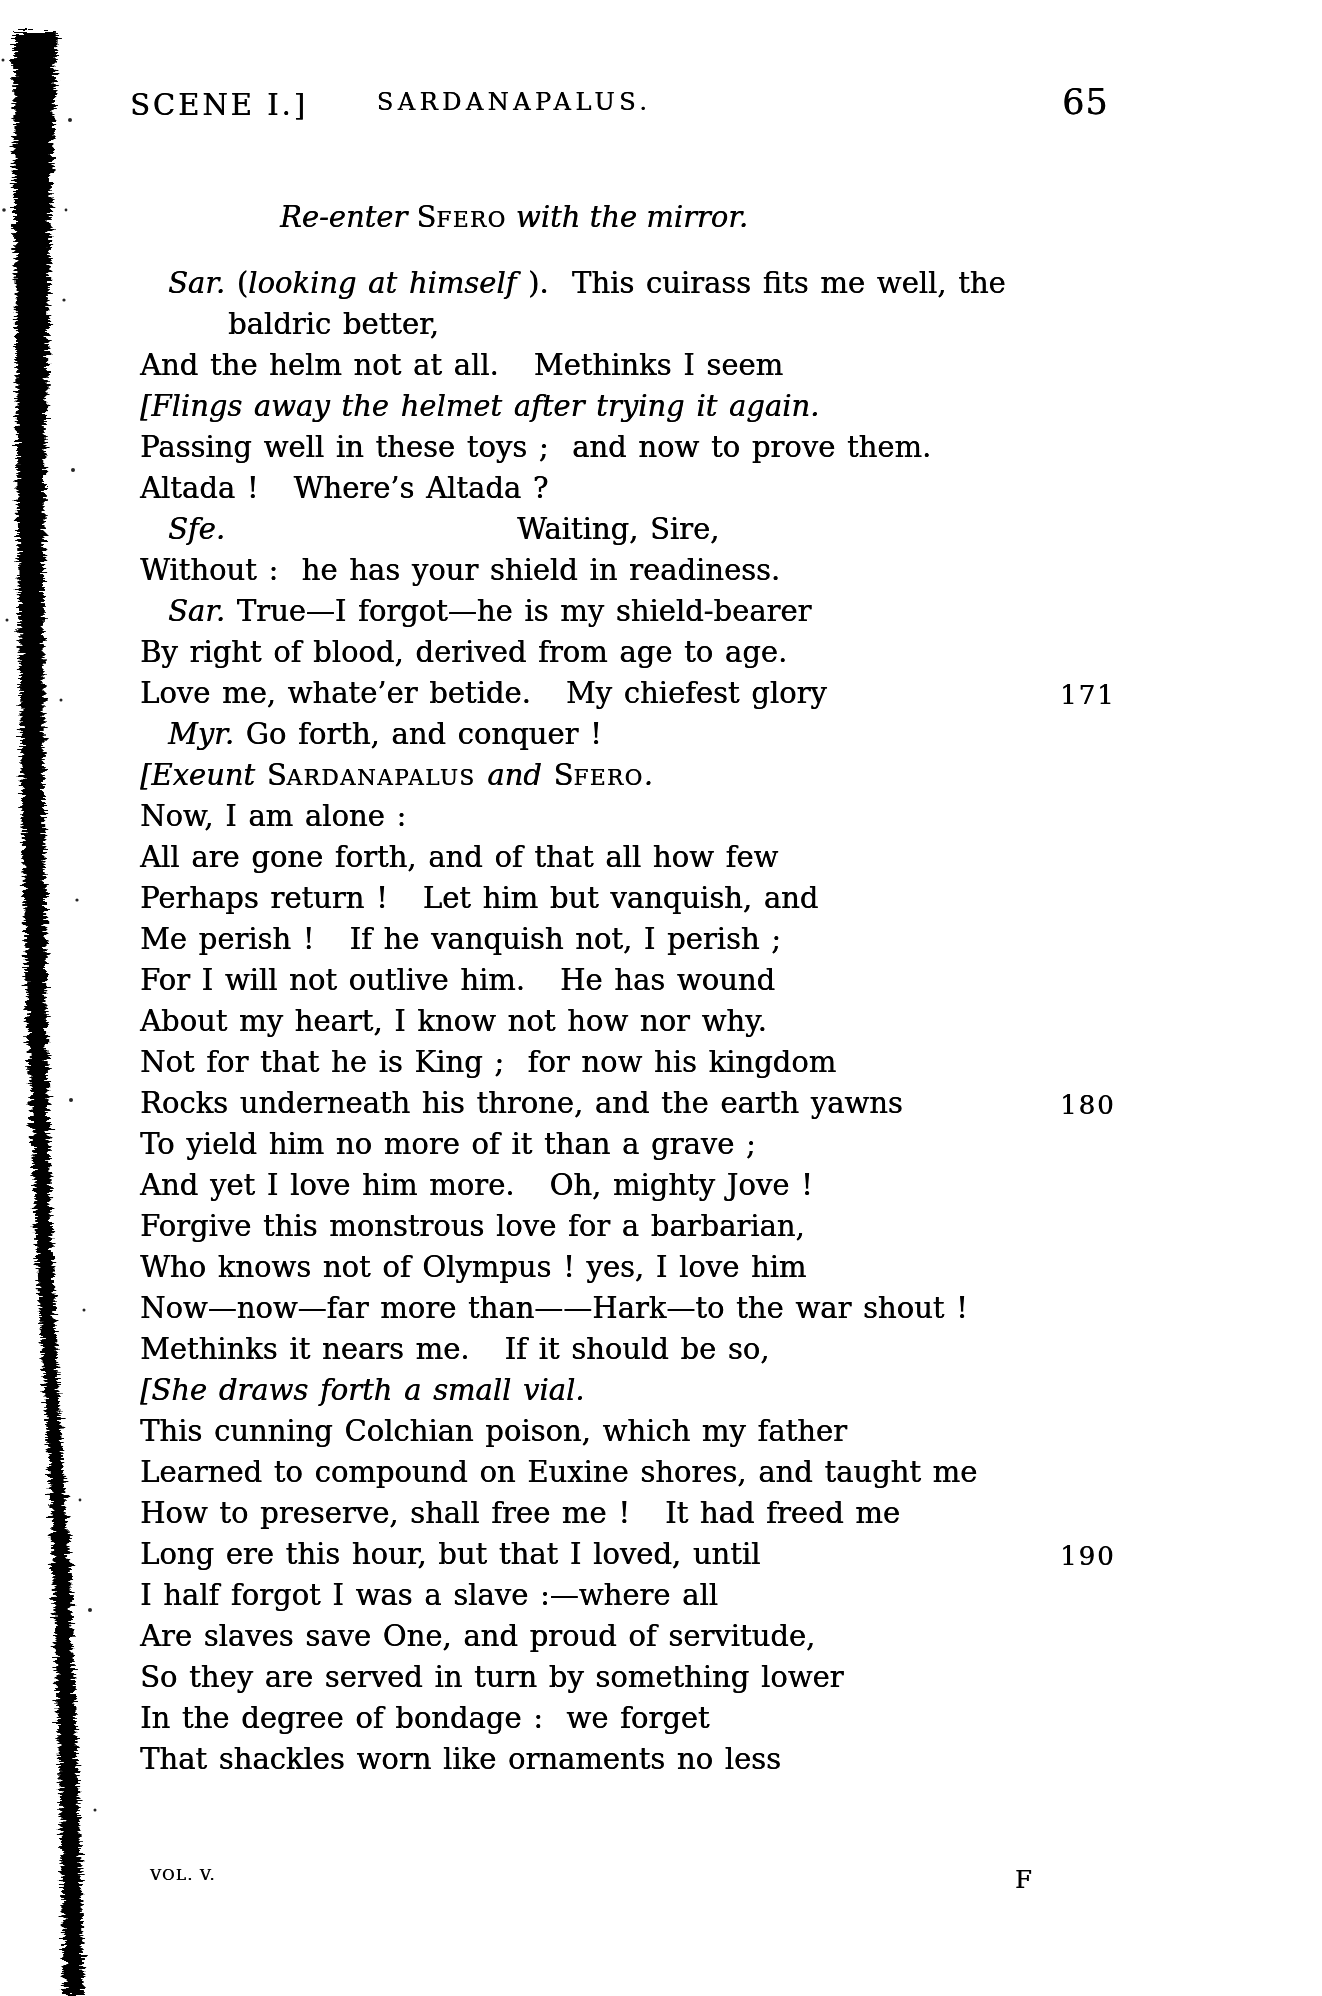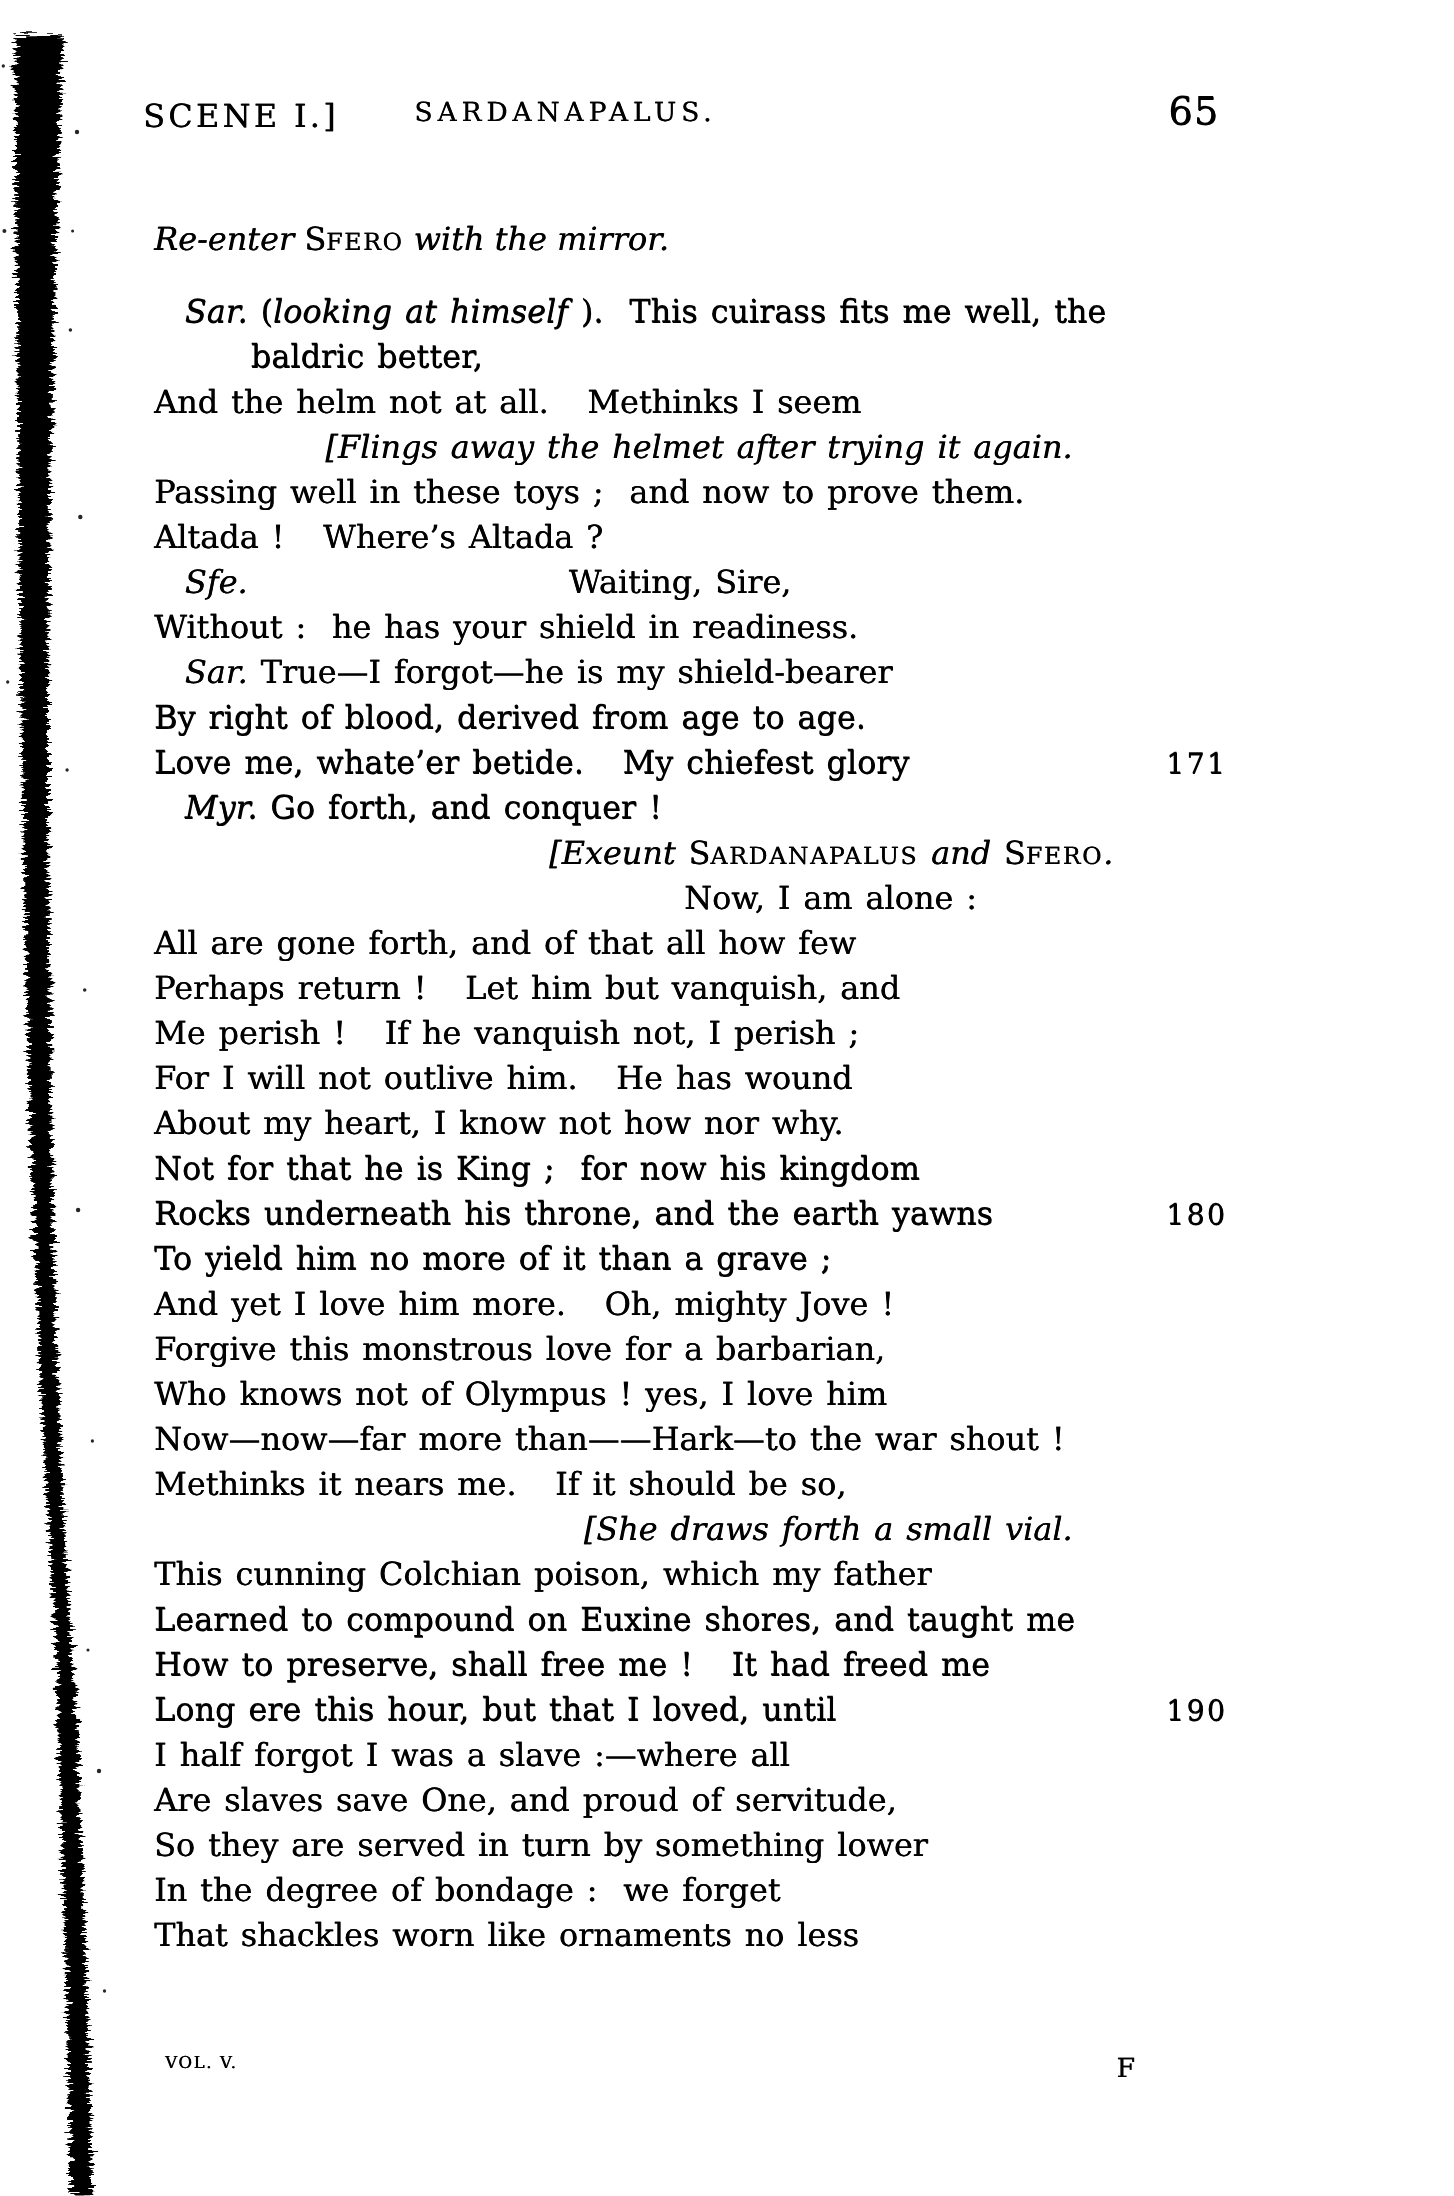--- a/index.html
+++ b/index.html
@@ -14,29 +14,29 @@
   
   .pg-header { position:absolute; top:84px; left:0; width:872px; height:42px;
                text-shadow:0.4px 0.3px 0 #000; }
   .scene   { position:absolute; left:-10px; top:4px; font-size:29px; letter-spacing:3px; }
   .running { position:absolute; left:0; right:124px; top:4px; text-align:center;
              font-size:24px; letter-spacing:4.5px; }
   .pageno  { position:absolute; left:922px; top:-2px; font-size:35px; letter-spacing:1px; }
 
   
   .stage-top { position:absolute; top:200px; left:0; width:872px; padding-right:124px;
-               box-sizing:border-box; font-size:29px;
+               box-sizing:border-box; text-align:center; font-size:29px;
                font-style:italic; white-space:pre; text-shadow:0.4px 0.3px 0 #000; }
 
   
   .lines { position:absolute; top:263px; left:0; width:872px;
            font-size:29px; line-height:41px; word-spacing:2.5px;
            text-shadow:0.4px 0.3px 0 #000; }
   .line  { position:relative; height:41px; white-space:pre; }
-  .line.right { text-align:right; box-sizing:border-box; }
+  .line.right { text-align:left; box-sizing:border-box; }
   .ind1 { padding-left:28px; }
   .ind2 { padding-left:88px; }
   .it { font-style:italic; }
   .rm { font-style:normal; }
   .gap { display:inline-block; }
   .sc  { font-style:italic; }
   .sc .sc-cap  { font-size:1em;  font-style:normal; }
   .sc .sc-rest { font-size:0.74em; font-style:normal; letter-spacing:1.5px; }
   .lineno { position:absolute; left:920px; top:2px; font-size:26px; letter-spacing:2px;
             font-style:normal; }

